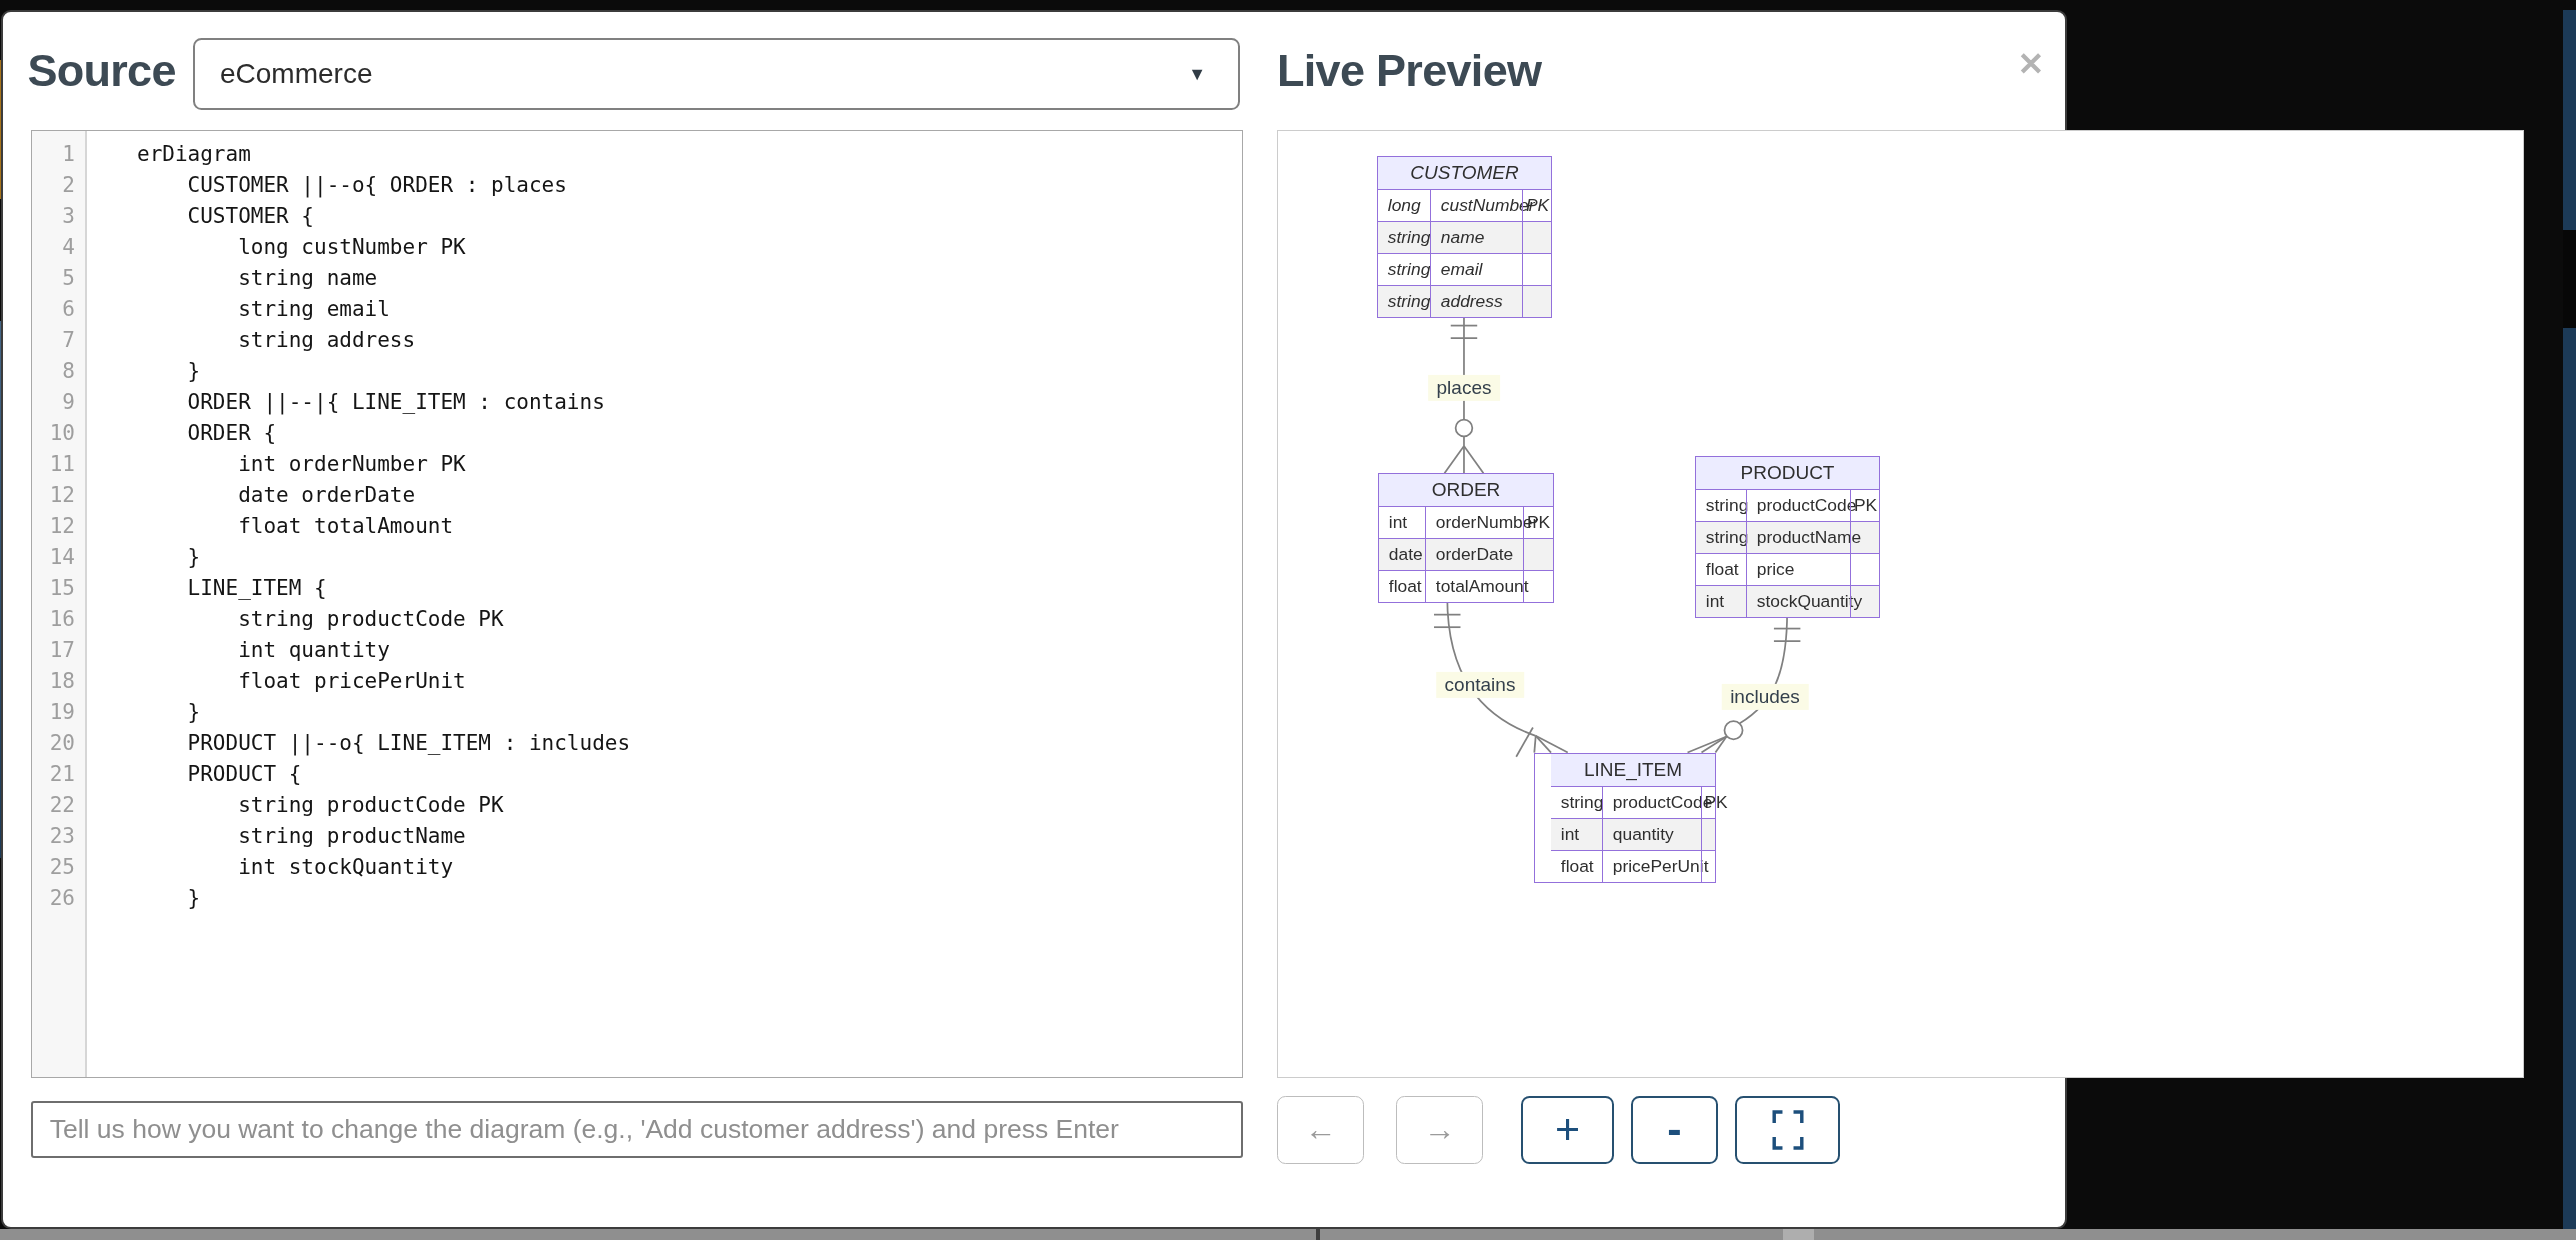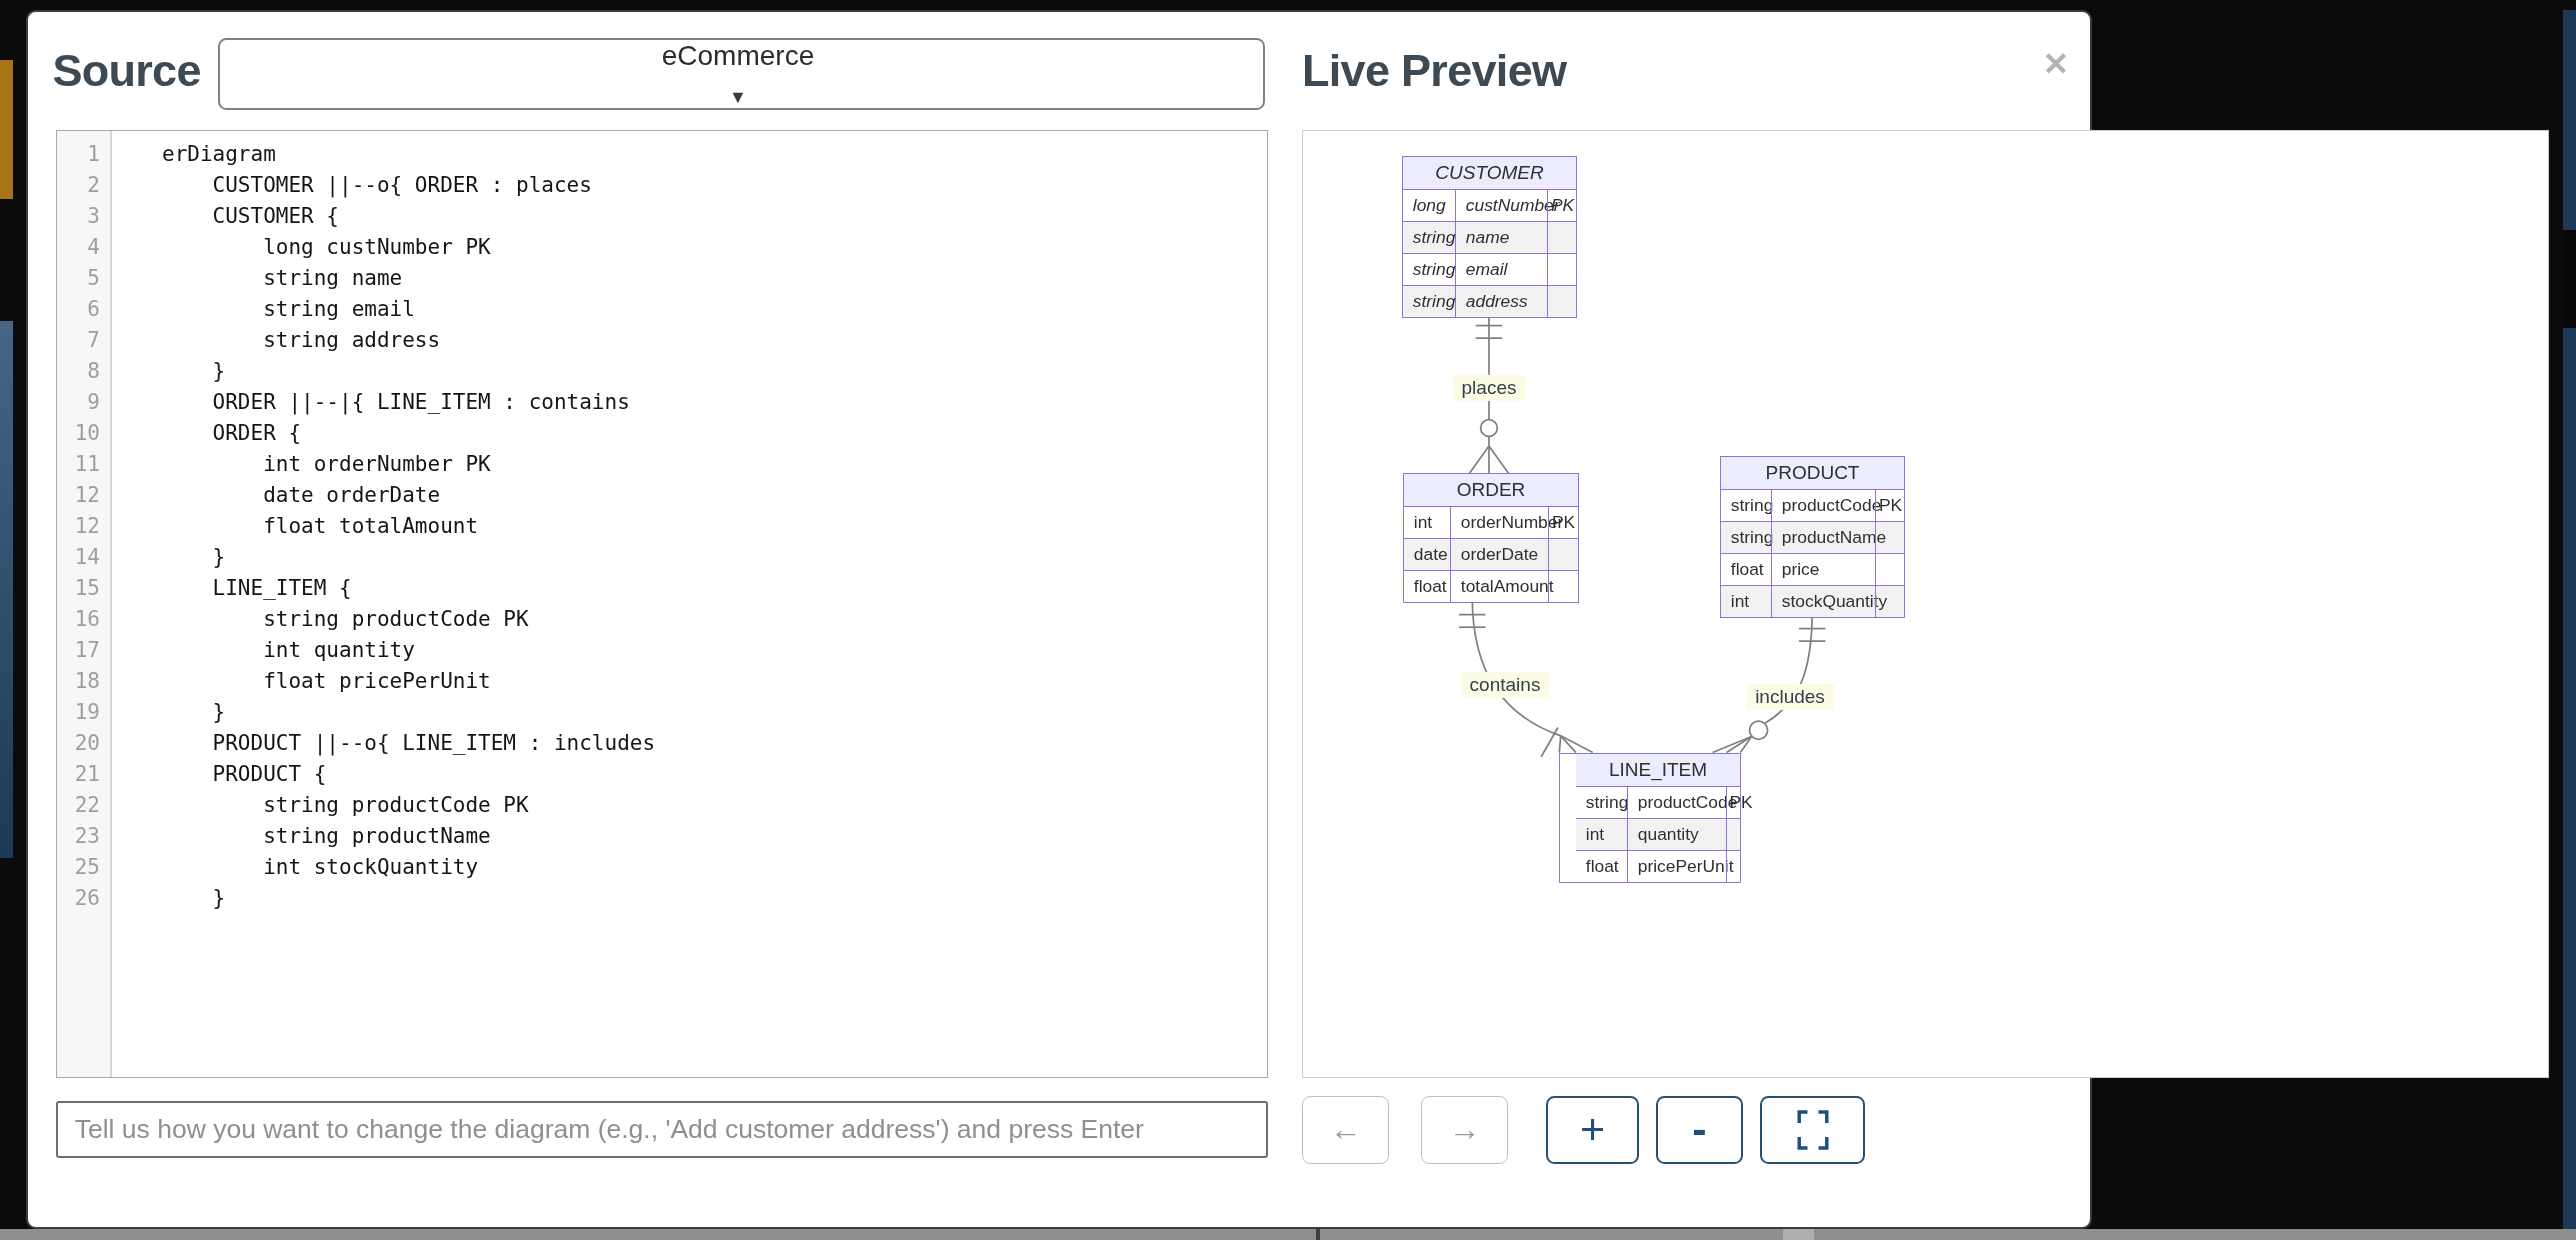--- a/index.html
+++ b/index.html
@@ -12,35 +12,35 @@
   .left-strip .gold{position:absolute;left:0;top:50px;width:13.2px;height:139px;background:#a8741a;}
   .left-strip .navy{position:absolute;left:0;top:311px;width:13.2px;height:537px;
                     background:linear-gradient(#456686,#1c3a57);}
   .right-strip{position:absolute;right:0;top:9.8px;width:13.2px;height:1219px;background:#1c3a57;}
   .right-strip .blk{position:absolute;left:0;top:220px;width:13.2px;height:98px;background:#070707;}
   .bottom-strip{position:absolute;left:0;top:1229px;width:2576px;height:11px;background:#8f8f8f;}
   .bottom-strip .dark{position:absolute;left:1316px;top:0;width:3.5px;height:11px;background:#3e3e3e;}
   .bottom-strip .lite{position:absolute;left:1783px;top:0;width:31px;height:11px;background:#aeaeae;}
 
   
-  .modal{position:absolute;left:26px;top:9.8px;width:2066px;height:1219px;box-sizing:border-box;
+  .modal{position:absolute;left:1px;top:9.8px;width:2066px;height:1219px;box-sizing:border-box;
          background:#fff;border:2.1px solid #3c3c3c;border-radius:9.8px;}
 
   .pane-title{position:absolute;margin:0;font-size:45px;font-weight:700;color:#3d4a54;
               letter-spacing:-0.7px;top:33px;}
   #source-title{left:24.4px;}
   #preview-title{left:1274px;}
 
   .close-btn{position:absolute;top:33px;right:18px;background:none;border:none;cursor:pointer;
              font-size:32px;font-weight:700;color:#b3b3b3;line-height:1;padding:2.8px;}
 
   
   .select{position:absolute;left:190px;top:26.5px;width:1047px;height:72px;box-sizing:border-box;
           border:2.1px solid #808080;border-radius:8.4px;background:#fff;display:flex;
-          align-items:center;padding:0 32px 0 25px;flex-direction:column;}
+          align-items:center;padding:0 32px 0 25px;}
   .select .sel-text{font-size:28px;color:#2c2c2c;flex:1;}
   .select .caret{font-size:18px;color:#313c46;}
 
   
   .editor{position:absolute;left:28px;top:118px;width:1212px;height:948px;box-sizing:border-box;
           border:1.4px solid #a8a8a8;overflow:hidden;
           background:linear-gradient(to right,#f7f7f7 0 53px,#d6d6d6 53px 55px,#ffffff 55px);}
   .lines{padding-top:8.4px;}
   .code-line{display:grid;grid-template-columns:55px 1fr;height:31px;}
   .ln{color:#9e9e9e;text-align:right;padding-right:12px;

